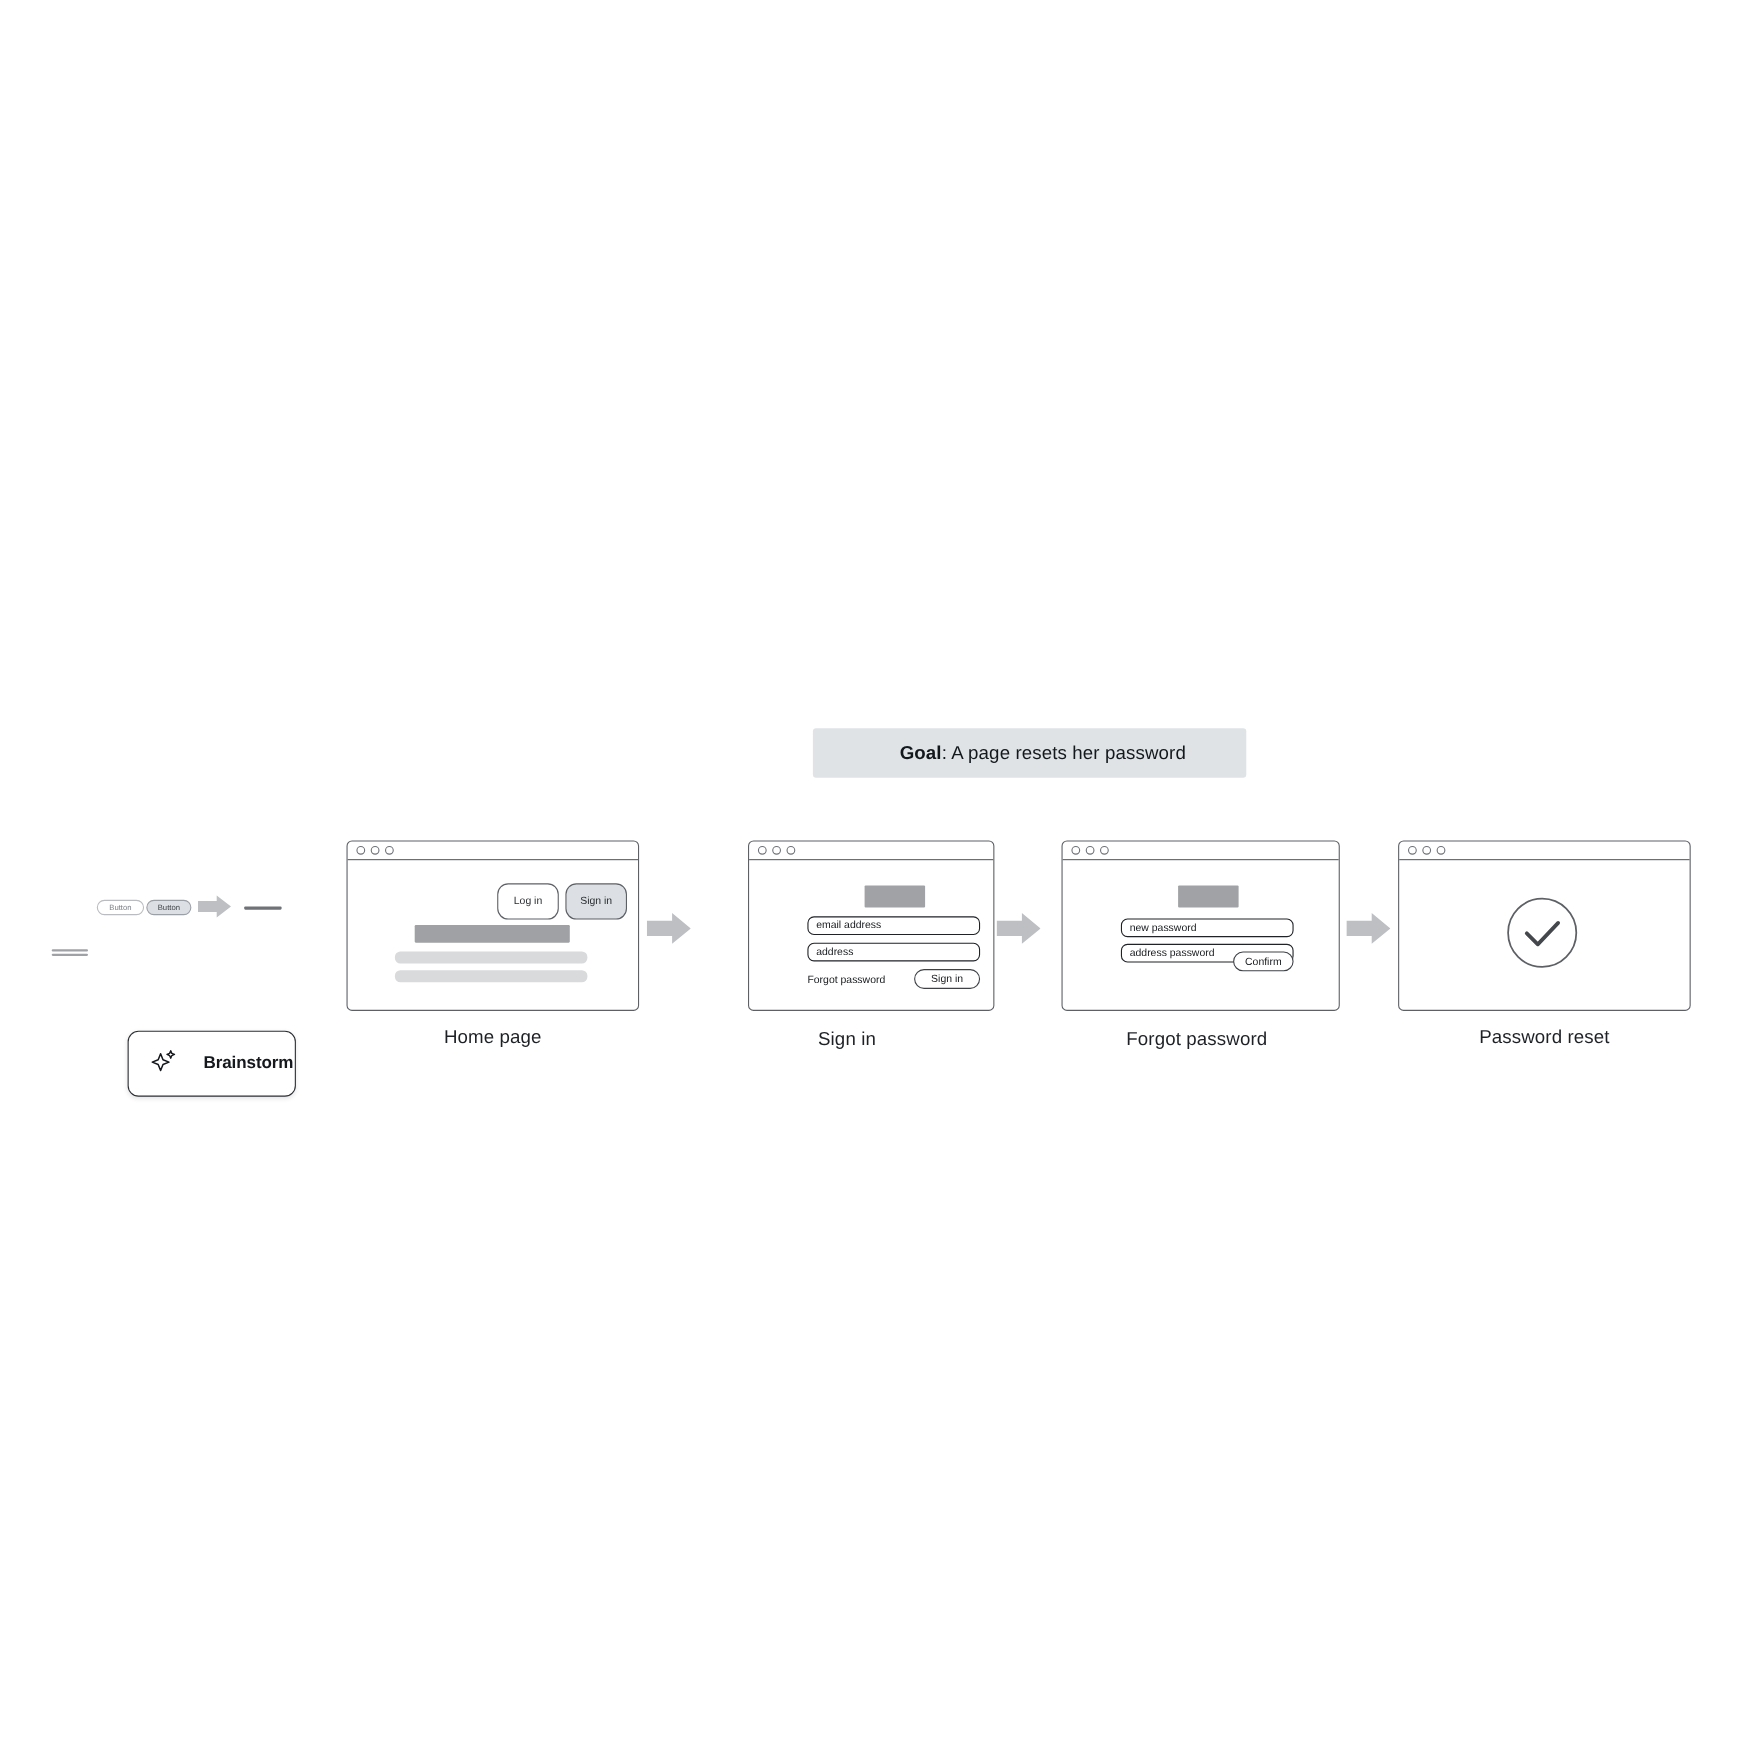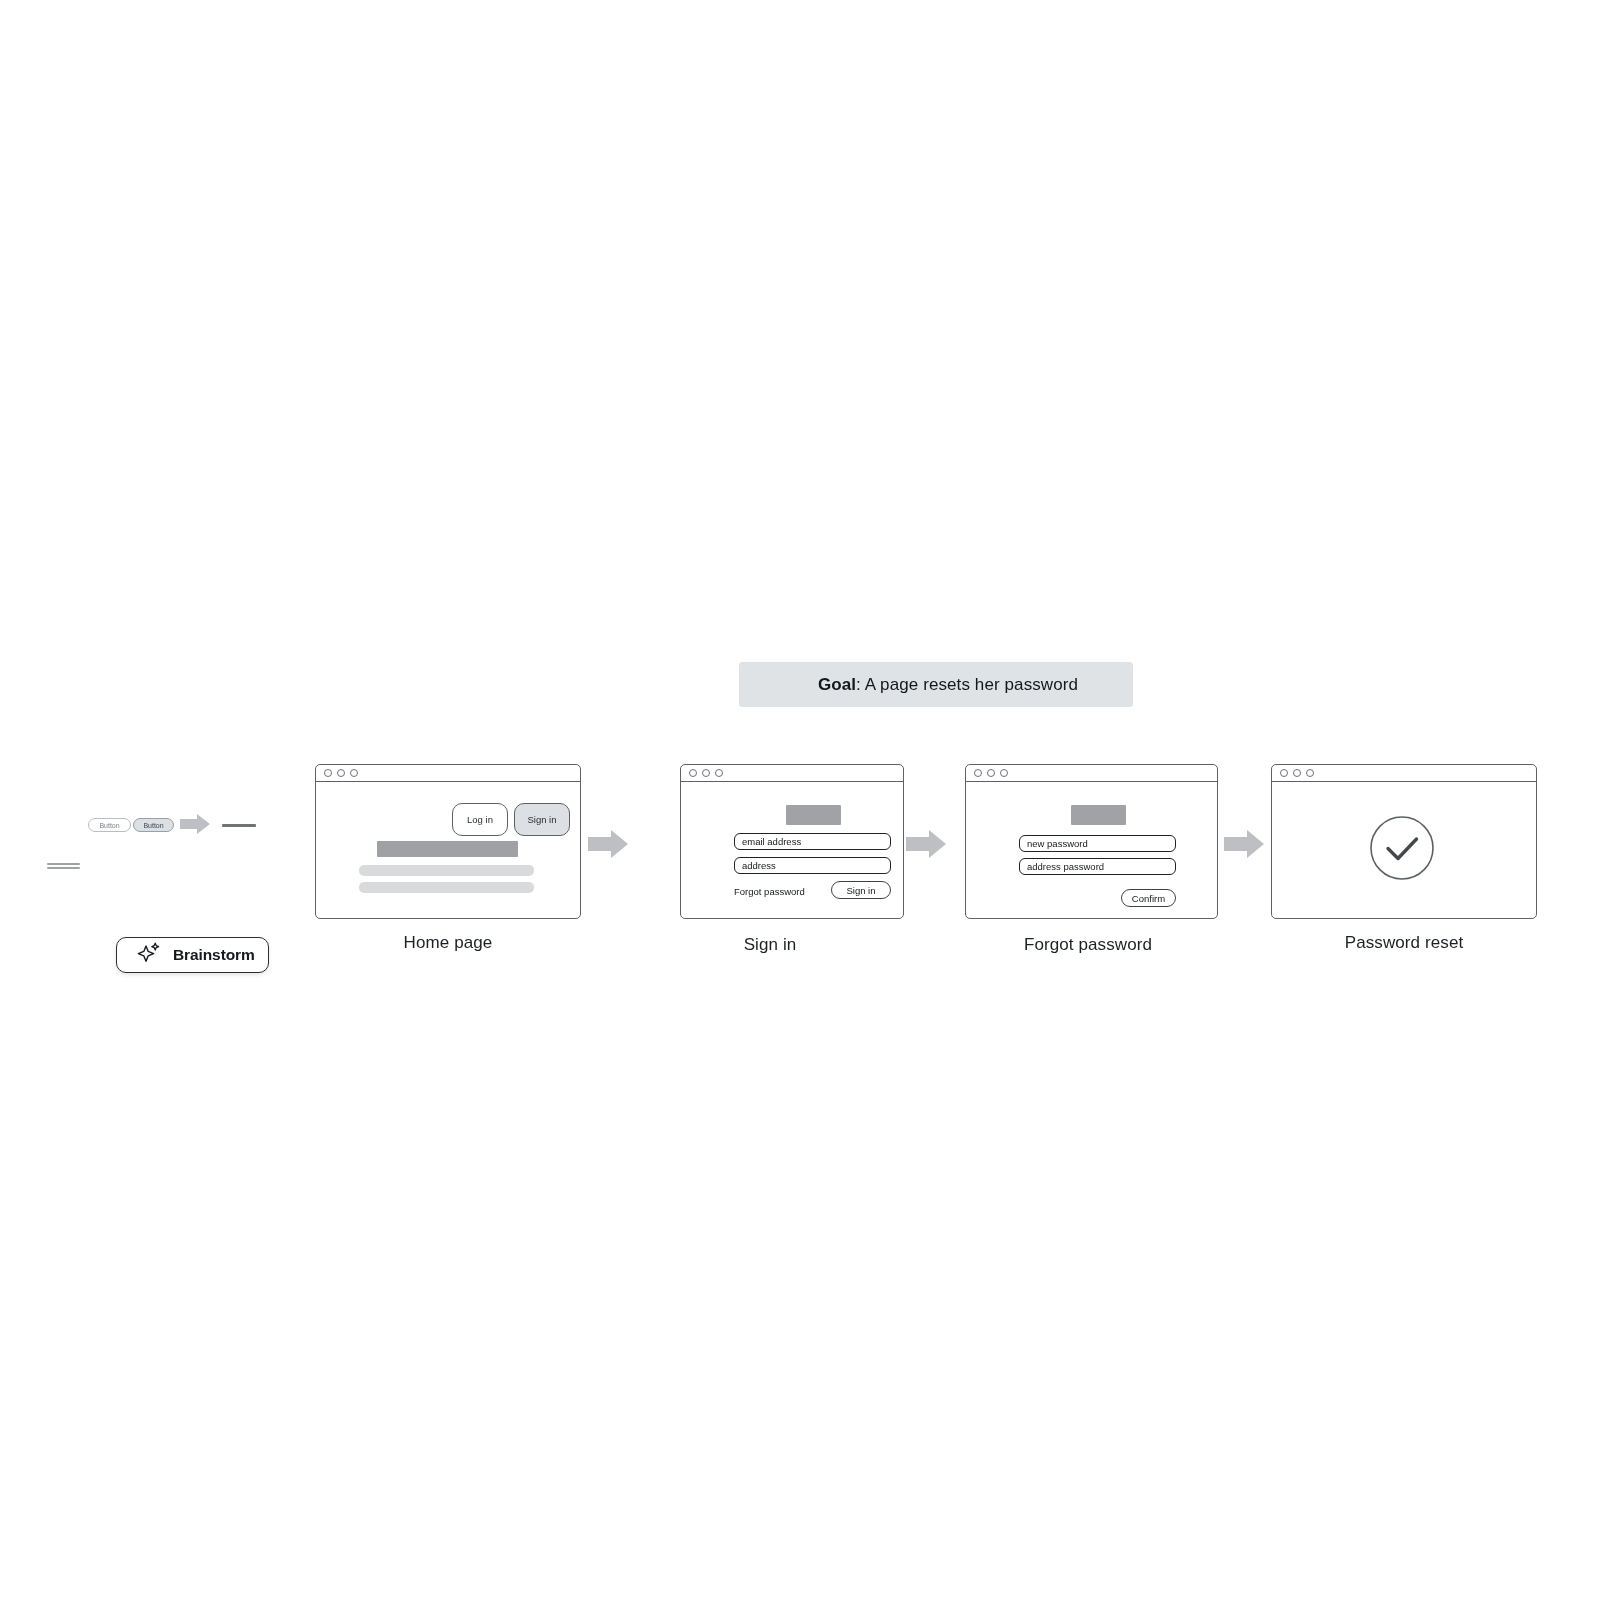--- a/index.html
+++ b/index.html
@@ -147,28 +147,28 @@
     margin-bottom: 2px;
     border-radius: 1px;
   }
 
   
   .brainstorm-btn {
     position: absolute;
     left: 116px;
     top: 937px;
     width: 153px;
-    height: 36px;
+    height: 60px;
     background: #ffffff;
     border: 1.2px solid #2b2f33;
     border-radius: 10px;
     box-shadow: 0 2px 4px rgba(0,0,0,0.10);
     display: flex;
     align-items: center;
-    gap: 12px;
+    gap: 24px;
     padding-left: 20px;
     box-sizing: border-box;
     cursor: pointer;
   }
   .brainstorm-label {
     font-size: 15.5px;
     font-weight: bold;
     color: #15191d;
     letter-spacing: -0.1px;
   }
@@ -406,21 +406,21 @@
       <span class="dot"></span>
     </div>
     <div class="wf-body">
       <div class="ph-box" style="left:105px; top:23px; width:55px; height:20px;"></div>
       <div class="wf-input" style="left:53px; top:53px; width:157px;">
         <span>new password</span>
       </div>
       <div class="wf-input" style="left:53px; top:76px; width:157px;">
         <span>address password</span>
       </div>
-      <div class="wf-smallbtn" style="left:155px; top:107px; width:55px;">
+      <div class="wf-smallbtn" style="left:155px; top:83px; width:55px;">
         <span>Confirm</span>
       </div>
     </div>
   </div>
 
   <div class="flow-arrow" style="left:1224px;">
     <svg width="40" height="30" viewBox="0 0 40 30">
       <path d="M0 8 L23 8 L23 1 L40 15 L23 29 L23 22 L0 22 Z" fill="#bdbfc2"></path>
     </svg>
   </div>

